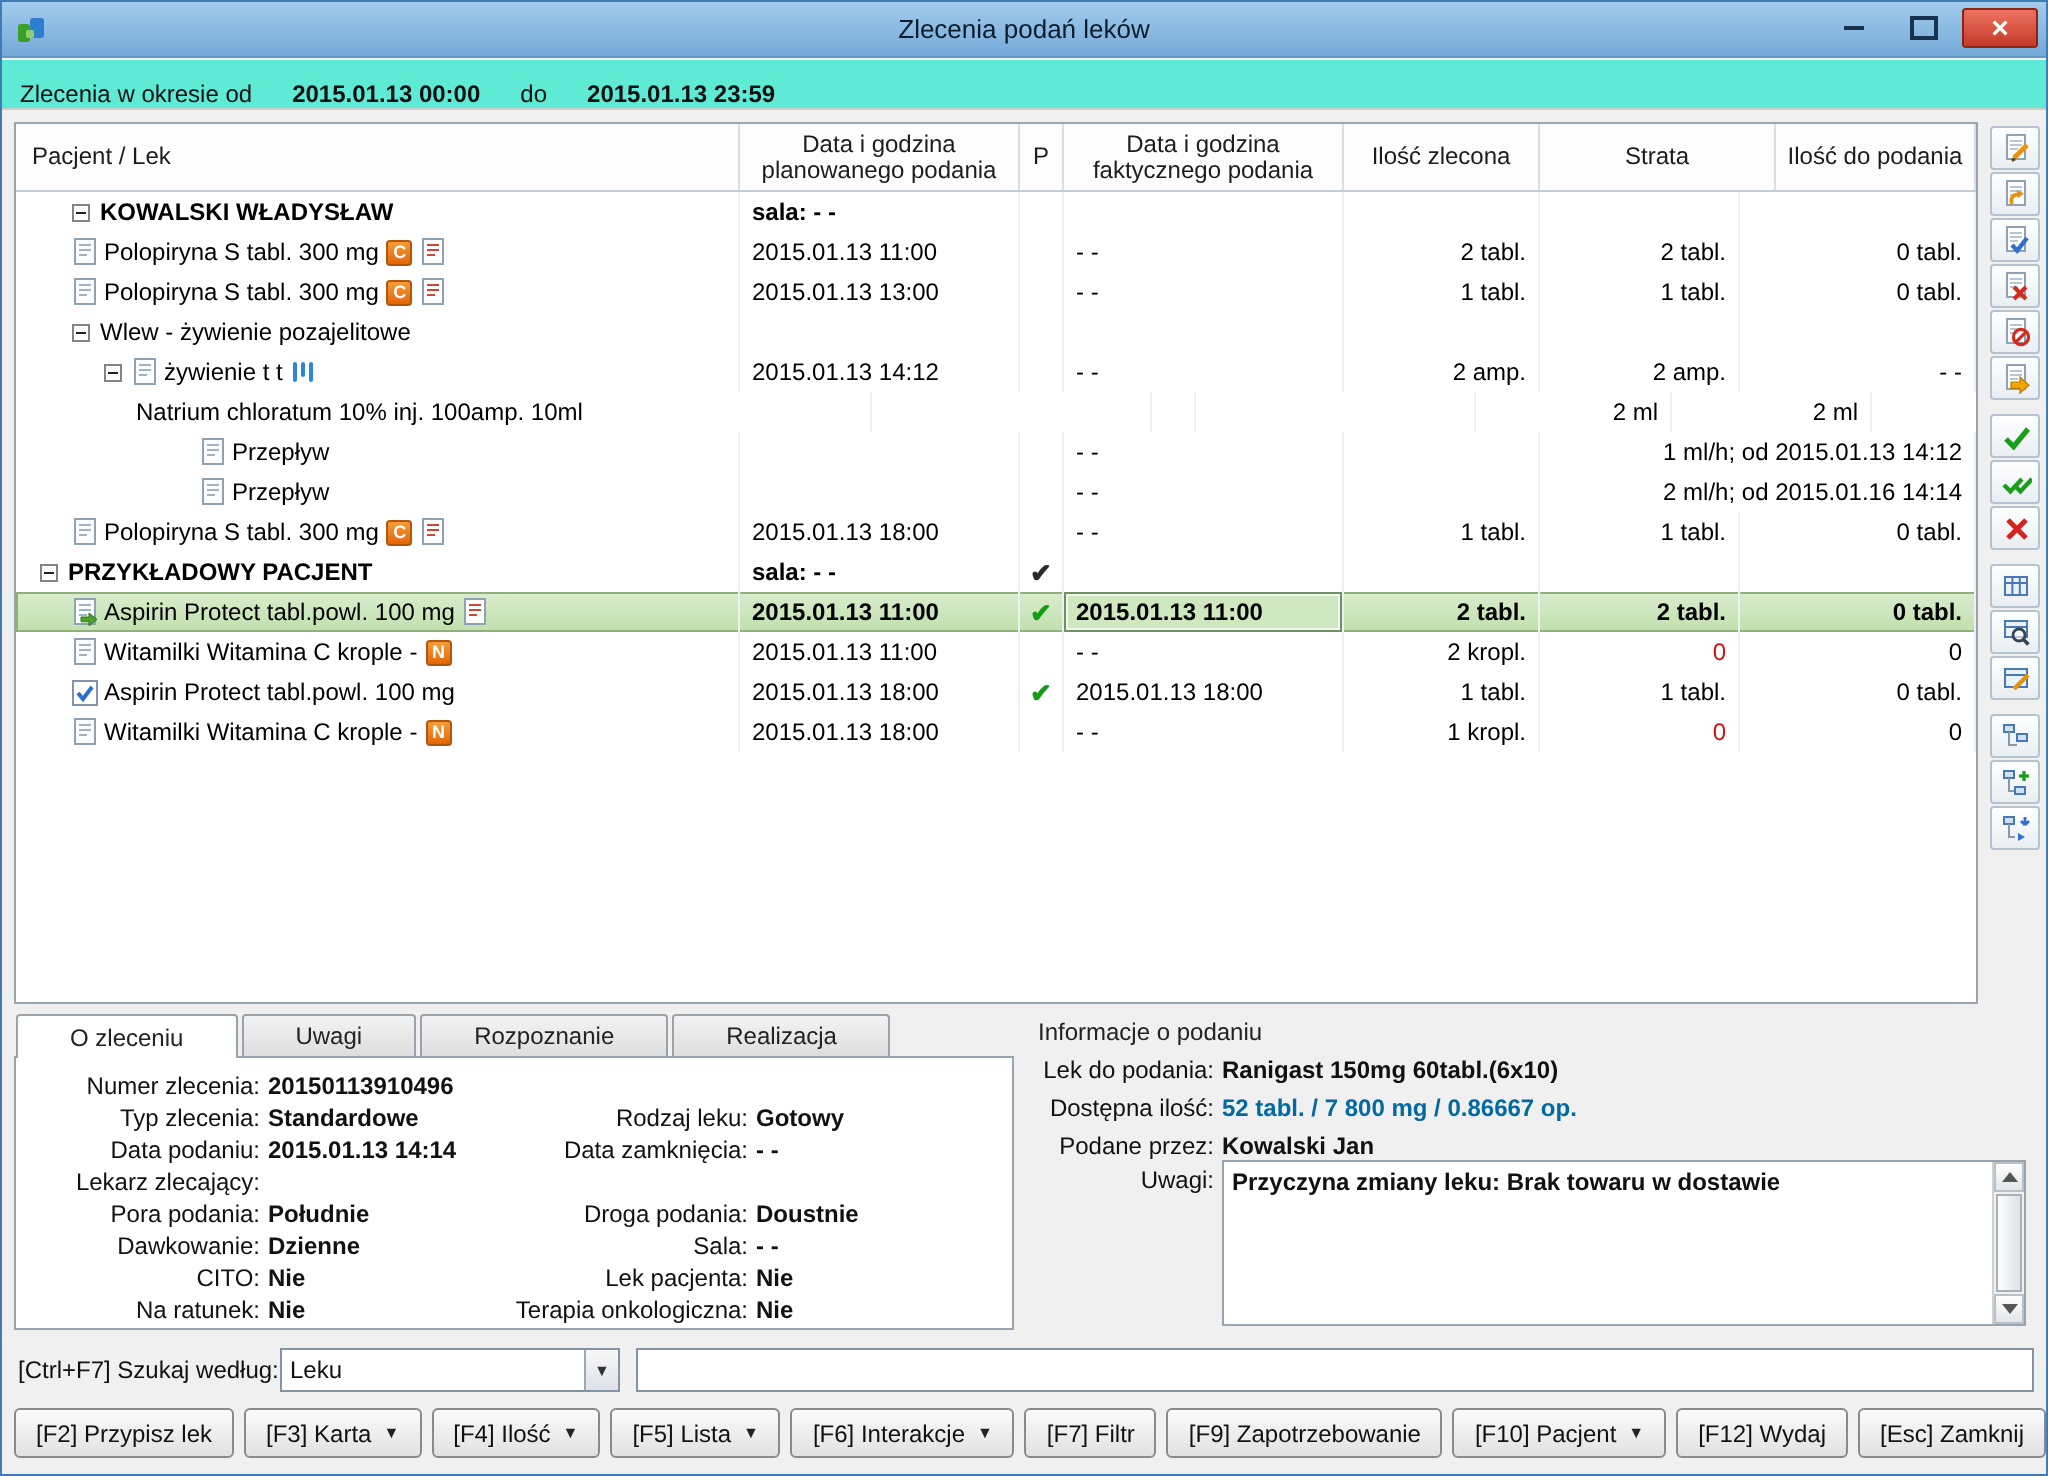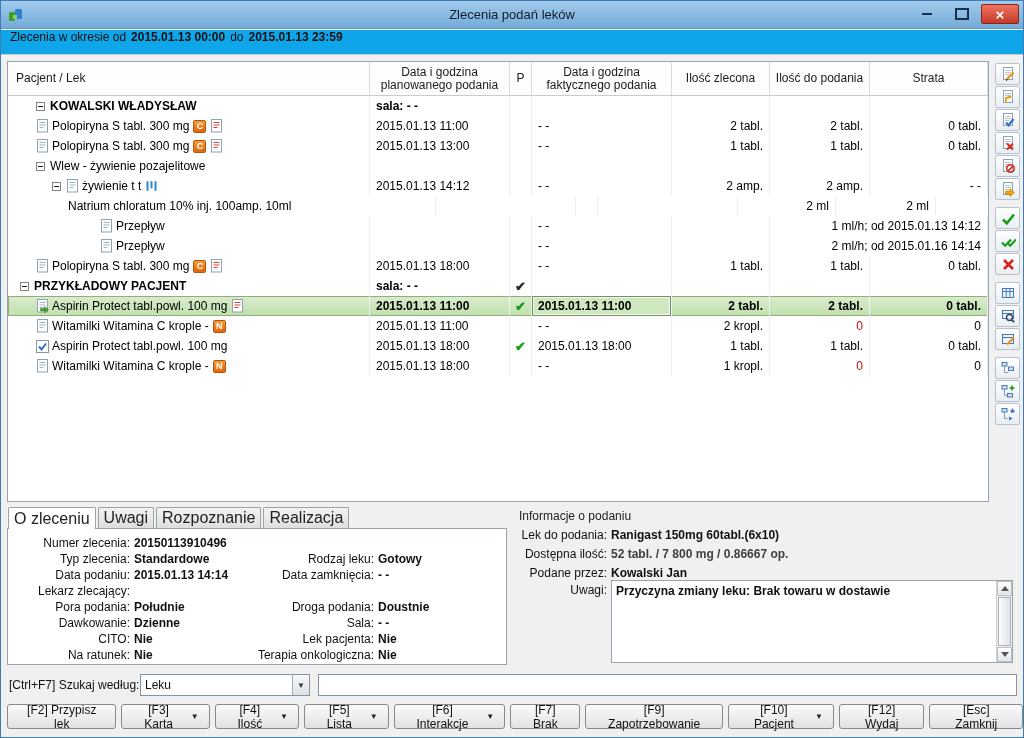--- a/index.html
+++ b/index.html
@@ -10,21 +10,21 @@
   .titlebar{position:absolute;left:0;top:0;width:100%;height:28px;background:linear-gradient(to bottom,#a2cbec,#74aad8);border-bottom:1px solid #6899c0;box-sizing:border-box;}
   .app-icon{position:absolute;left:7px;top:6px;width:16px;height:16px;}
   .title{position:absolute;left:0;right:0;top:0;height:27px;line-height:27px;text-align:center;font-size:13px;color:#0c1c2c;}
   .winbtns{position:absolute;right:4px;top:3px;display:flex;gap:3px;align-items:center;}
   .winbtn{width:32px;height:20px;display:flex;align-items:center;justify-content:center;cursor:default;}
   .minbar{width:10px;height:2px;background:#16324c;}
   .maxbox{width:10px;height:8px;border:2px solid #16324c;}
   .winbtn.close{width:38px;background:linear-gradient(#ee7361,#c53a29);border:1px solid #8e2318;border-radius:2px;color:#fff;font-size:15px;font-weight:bold;box-sizing:border-box;}
 
   
-  .period{position:absolute;left:0;top:29px;width:100%;height:25px;background:#0ea5e9;border-bottom:1px solid #cccccc;font-size:12px;color:#111;display:flex;align-items:flex-start;padding-left:9px;gap:5px;box-sizing:border-box;}
+  .period{position:absolute;left:0;top:29px;width:100%;height:25px;background:#5eead4;border-bottom:1px solid #cccccc;font-size:12px;color:#111;display:flex;align-items:flex-end;padding-left:9px;gap:20px;box-sizing:border-box;}
 
   
   .tablewrap{position:absolute;left:6px;top:60px;width:982px;height:441px;background:#fff;border:1px solid #98a4b0;box-sizing:border-box;overflow:hidden;}
   .ghead{display:flex;height:33px;border-bottom:1px solid #c4ccd4;background:#fdfdfd;}
   .hcell{display:flex;align-items:center;justify-content:center;text-align:center;font-size:12px;color:#1c1c1c;border-right:1px solid #d8dde2;line-height:13px;padding:0 2px;box-sizing:border-box;flex:none;}
   .hcell.left{justify-content:flex-start;text-align:left;padding-left:8px;}
   .trow{display:flex;height:20px;}
   .tcell{display:flex;align-items:center;font-size:12px;color:#000;border-right:1px solid #edf0f3;overflow:hidden;white-space:nowrap;box-sizing:border-box;flex:none;}
   .tcell.left{padding-left:6px;}
   .tcell.num{justify-content:flex-end;padding-right:6px;}
@@ -45,34 +45,34 @@
   .badge{flex:none;width:13px;height:13px;border-radius:2px;background:linear-gradient(#f79b3a,#e2660a);border:1px solid #b4560a;color:#fff;font-size:9px;font-weight:bold;display:inline-flex;align-items:center;justify-content:center;margin-right:3px;box-sizing:border-box;}
   .badge.after{margin:0 0 0 4px;}
 
   
   .sidebar{position:absolute;left:994px;top:62px;width:28px;display:flex;flex-direction:column;align-items:flex-start;}
   .tbtn{width:25px;height:22px;margin-bottom:1px;background:linear-gradient(#ffffff,#e9eef3);border:1px solid #b6c2ce;border-radius:2px;display:flex;align-items:center;justify-content:center;box-sizing:border-box;}
   .tgap{height:6px;}
 
   
   .tabs{position:absolute;left:7px;top:506px;display:flex;align-items:flex-end;z-index:2;}
-  .tab{height:21px;padding:0 5px;display:flex;align-items:center;font-size:16px;background:linear-gradient(#f3f3f3,#dedede);border:1px solid #9aa2aa;border-bottom:none;border-radius:2px 2px 0 0;margin-right:2px;color:#222;box-sizing:border-box;}
+  .tab{height:21px;padding:0 26px;display:flex;align-items:center;font-size:12px;background:linear-gradient(#f3f3f3,#dedede);border:1px solid #9aa2aa;border-bottom:none;border-radius:2px 2px 0 0;margin-right:2px;color:#222;box-sizing:border-box;}
   .tab.active{background:#fff;height:22px;margin-bottom:-1px;}
   .orderbox{position:absolute;left:6px;top:527px;width:500px;height:137px;background:#fff;border:1px solid #98a4b0;box-sizing:border-box;padding:6px 4px 0 4px;z-index:1;}
   .ogrid{display:grid;grid-template-columns:122px 118px 126px 1fr;}
   .olabel{font-size:12px;color:#111;text-align:right;padding-right:4px;height:16px;line-height:16px;white-space:nowrap;}
   .ovalue{font-size:12px;font-weight:bold;color:#111;height:16px;line-height:16px;white-space:nowrap;}
 
   
   .info-title{position:absolute;left:518px;top:508px;font-size:12px;color:#222;}
   .ifields{position:absolute;left:518px;top:524px;width:498px;}
   .irow{display:flex;height:19px;align-items:center;}
   .ilabel{width:88px;text-align:right;font-size:12px;padding-right:4px;flex:none;color:#111;}
   .ivalue{font-size:12px;font-weight:bold;color:#111;white-space:nowrap;}
-  .ivalue.green{color:#404040;text-align:right;}
+  .ivalue.green{color:#0369a1;text-align:right;}
   .notes-label{position:absolute;left:518px;top:582px;width:88px;text-align:right;font-size:12px;padding-right:4px;color:#111;}
   .notesbox{position:absolute;left:610px;top:579px;width:402px;height:83px;background:#fff;border:1px solid #98a4b0;box-sizing:border-box;}
   .notes-text{position:absolute;left:4px;top:3px;right:18px;font-size:12px;font-weight:bold;color:#111;}
   .nscroll{position:absolute;right:0;top:0;bottom:0;width:16px;background:#f0f0f0;border-left:1px solid #d0d0d0;display:flex;flex-direction:column;box-sizing:border-box;}
   .nup,.ndown{height:15px;display:flex;align-items:center;justify-content:center;background:linear-gradient(#fdfdfd,#e2e6ea);border:1px solid #b8c0c8;box-sizing:border-box;}
   .nup::after{content:"";border:4px solid transparent;border-bottom:5px solid #555;margin-top:-4px;}
   .ndown::after{content:"";border:4px solid transparent;border-top:5px solid #555;margin-bottom:-4px;}
   .nthumb{flex:1;margin:1px;background:linear-gradient(90deg,#fdfdfd,#dde2e7);border:1px solid #a8b0b8;box-sizing:border-box;}
 
   
@@ -122,22 +122,22 @@
     <b>2015.01.13 23:59</b>
   </div>
 
   <div class="tablewrap">
     <div class="ghead" id="thead">
         <div class="hcell left" style="width:362px">Pacjent / Lek</div>
         <div class="hcell" style="width:140px">Data i godzina planowanego podania</div>
         <div class="hcell" style="width:22px">P</div>
         <div class="hcell" style="width:140px">Data i godzina faktycznego podania</div>
         <div class="hcell" style="width:98px">Ilość zlecona</div>
+        <div class="hcell" style="width:118px">Strata</div>
         <div class="hcell" style="width:100px">Ilość do podania</div>
-        <div class="hcell" style="width:118px">Strata</div>
       </div>
     <div class="gbody" id="tbody">
         <div class="trow group">
           <div class="tcell" style="width:362px;padding-left:28px">
             <span class="expander"></span>
             <span class="rname">KOWALSKI WŁADYSŁAW</span>
           </div>
           <div class="tcell left" style="width:140px">sala: - -</div>
           <div class="tcell center" style="width:22px"></div>
           <div class="tcell left" style="width:140px"></div>
@@ -647,21 +647,21 @@
       </button>
       <button class="btn">
         <span>[F5] Lista</span>
         <span class="arr">▼</span>
       </button>
       <button class="btn">
         <span>[F6] Interakcje</span>
         <span class="arr">▼</span>
       </button>
       <button class="btn">
-        <span>[F7] Brak</span>
+        <span>[F7] Filtr</span>
       </button>
       <button class="btn">
         <span>[F9] Zapotrzebowanie</span>
       </button>
       <button class="btn">
         <span>[F10] Pacjent</span>
         <span class="arr">▼</span>
       </button>
       <button class="btn">
         <span>[F12] Wydaj</span>

